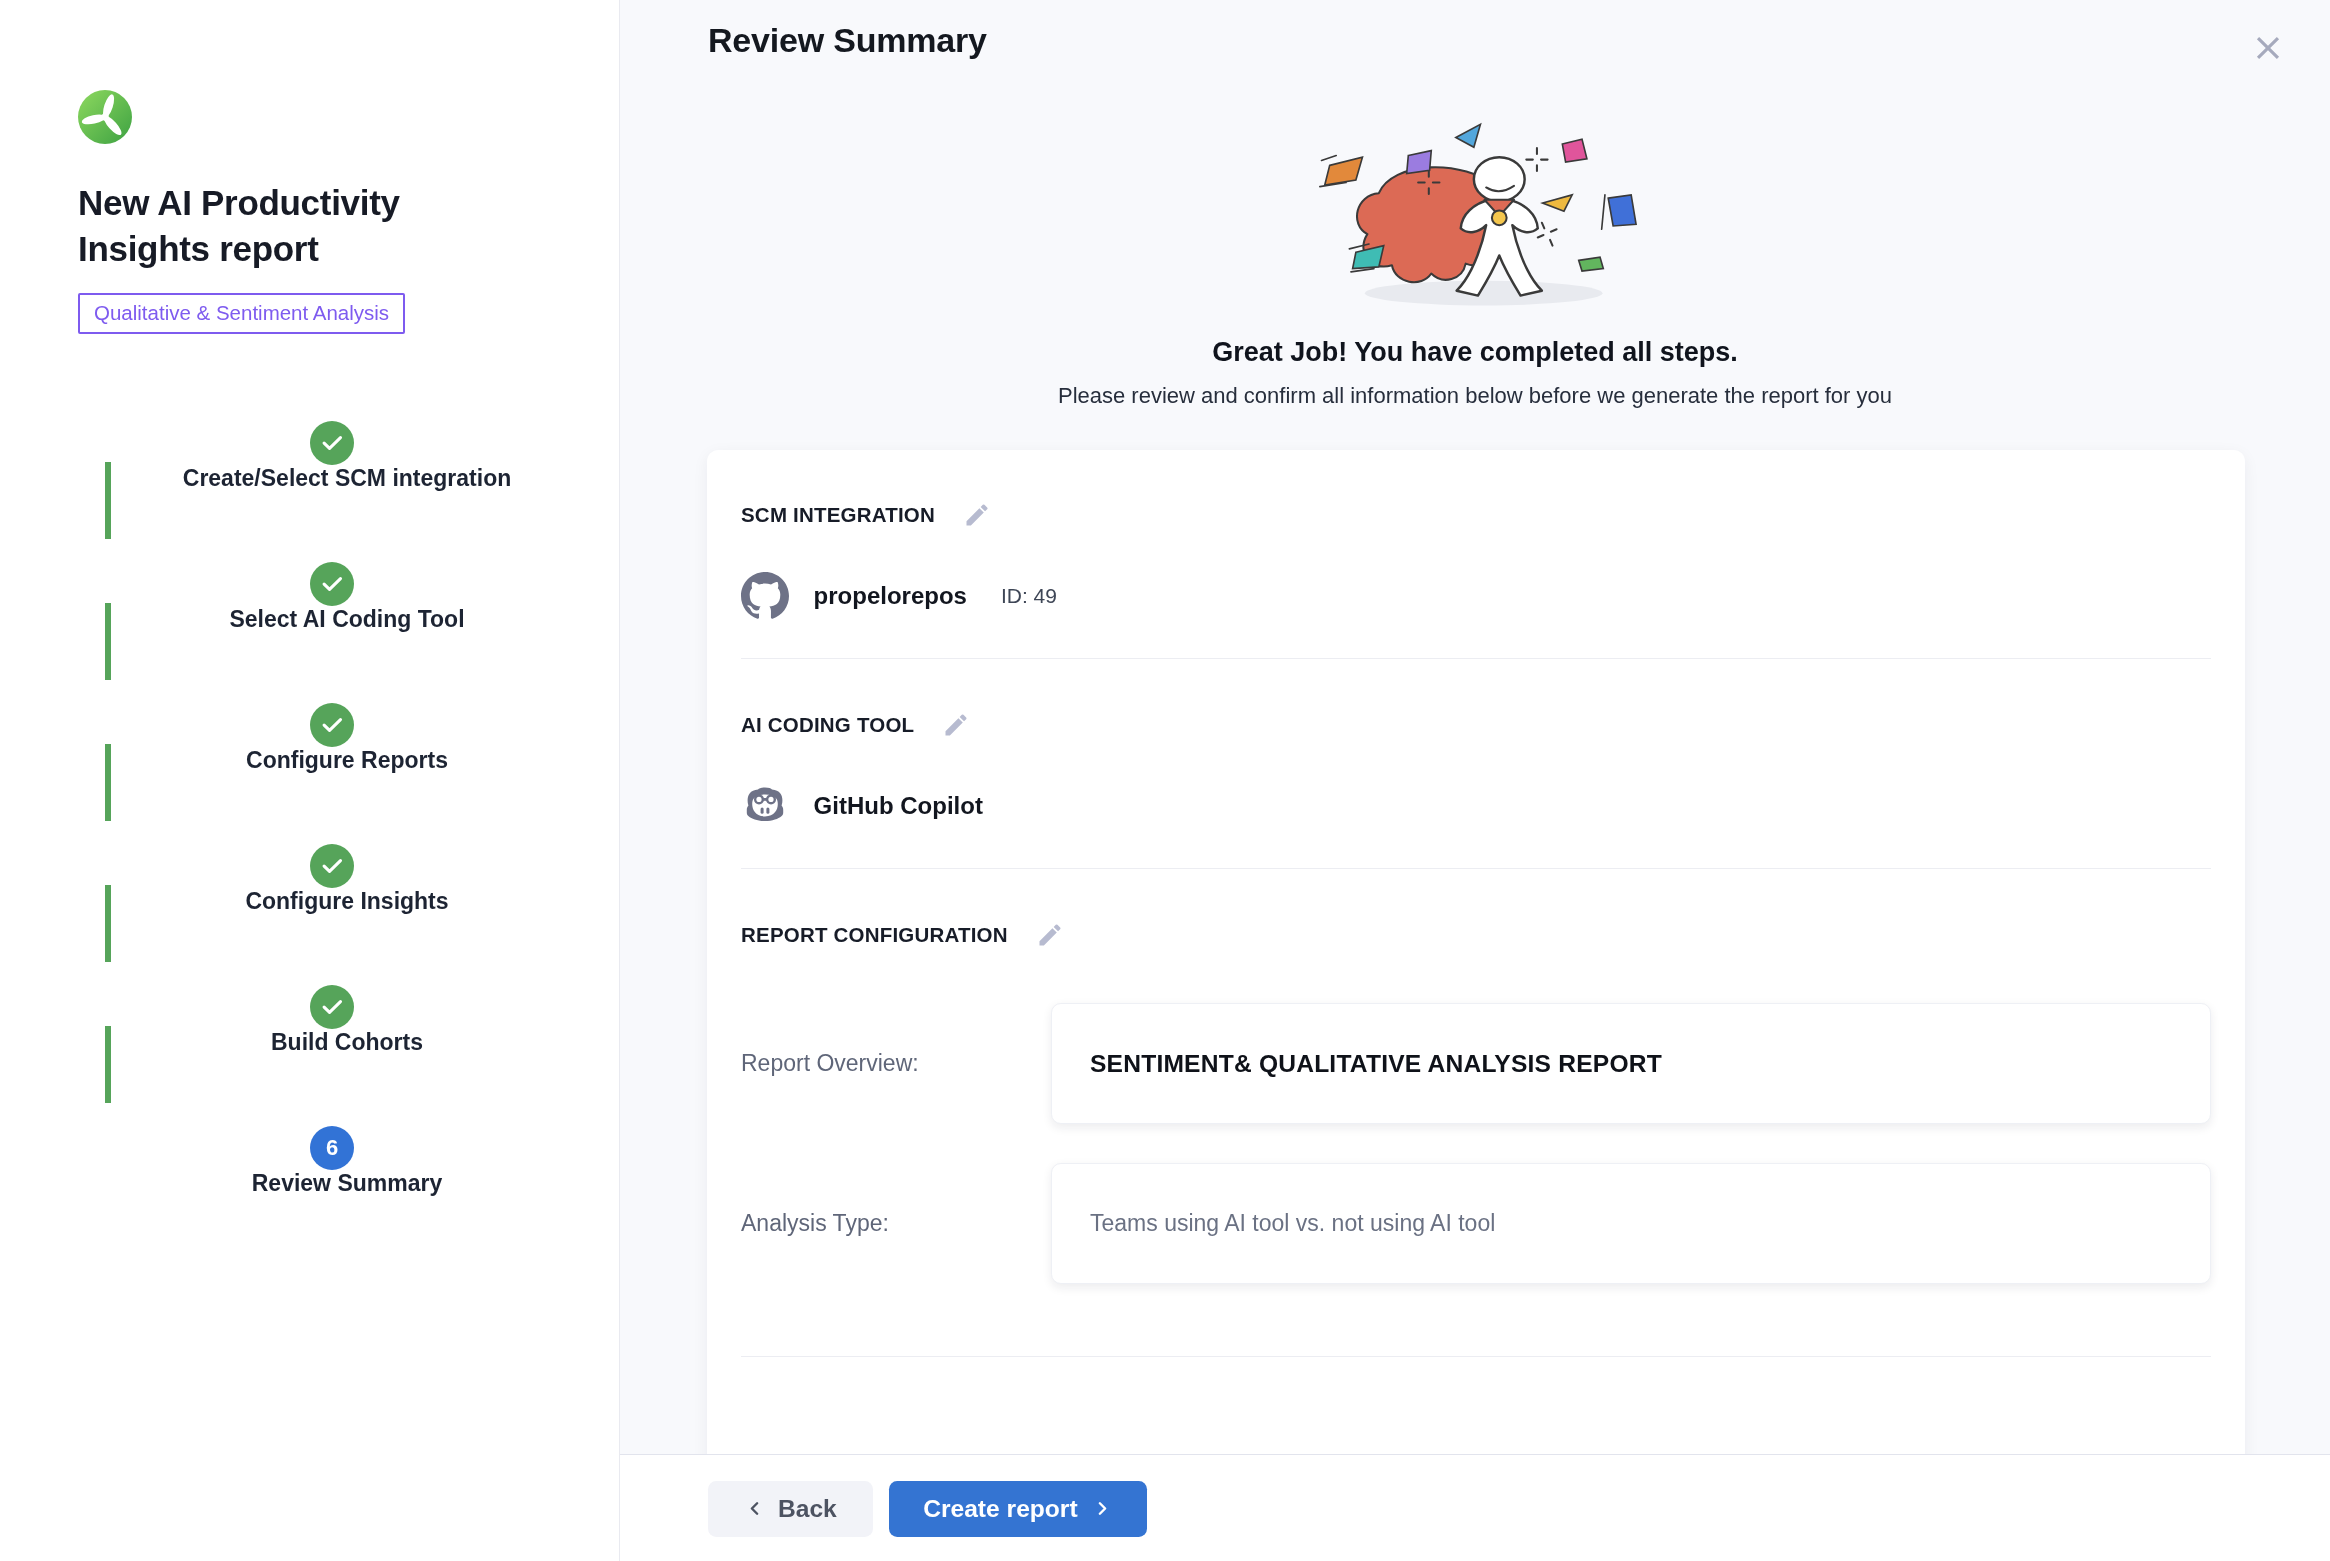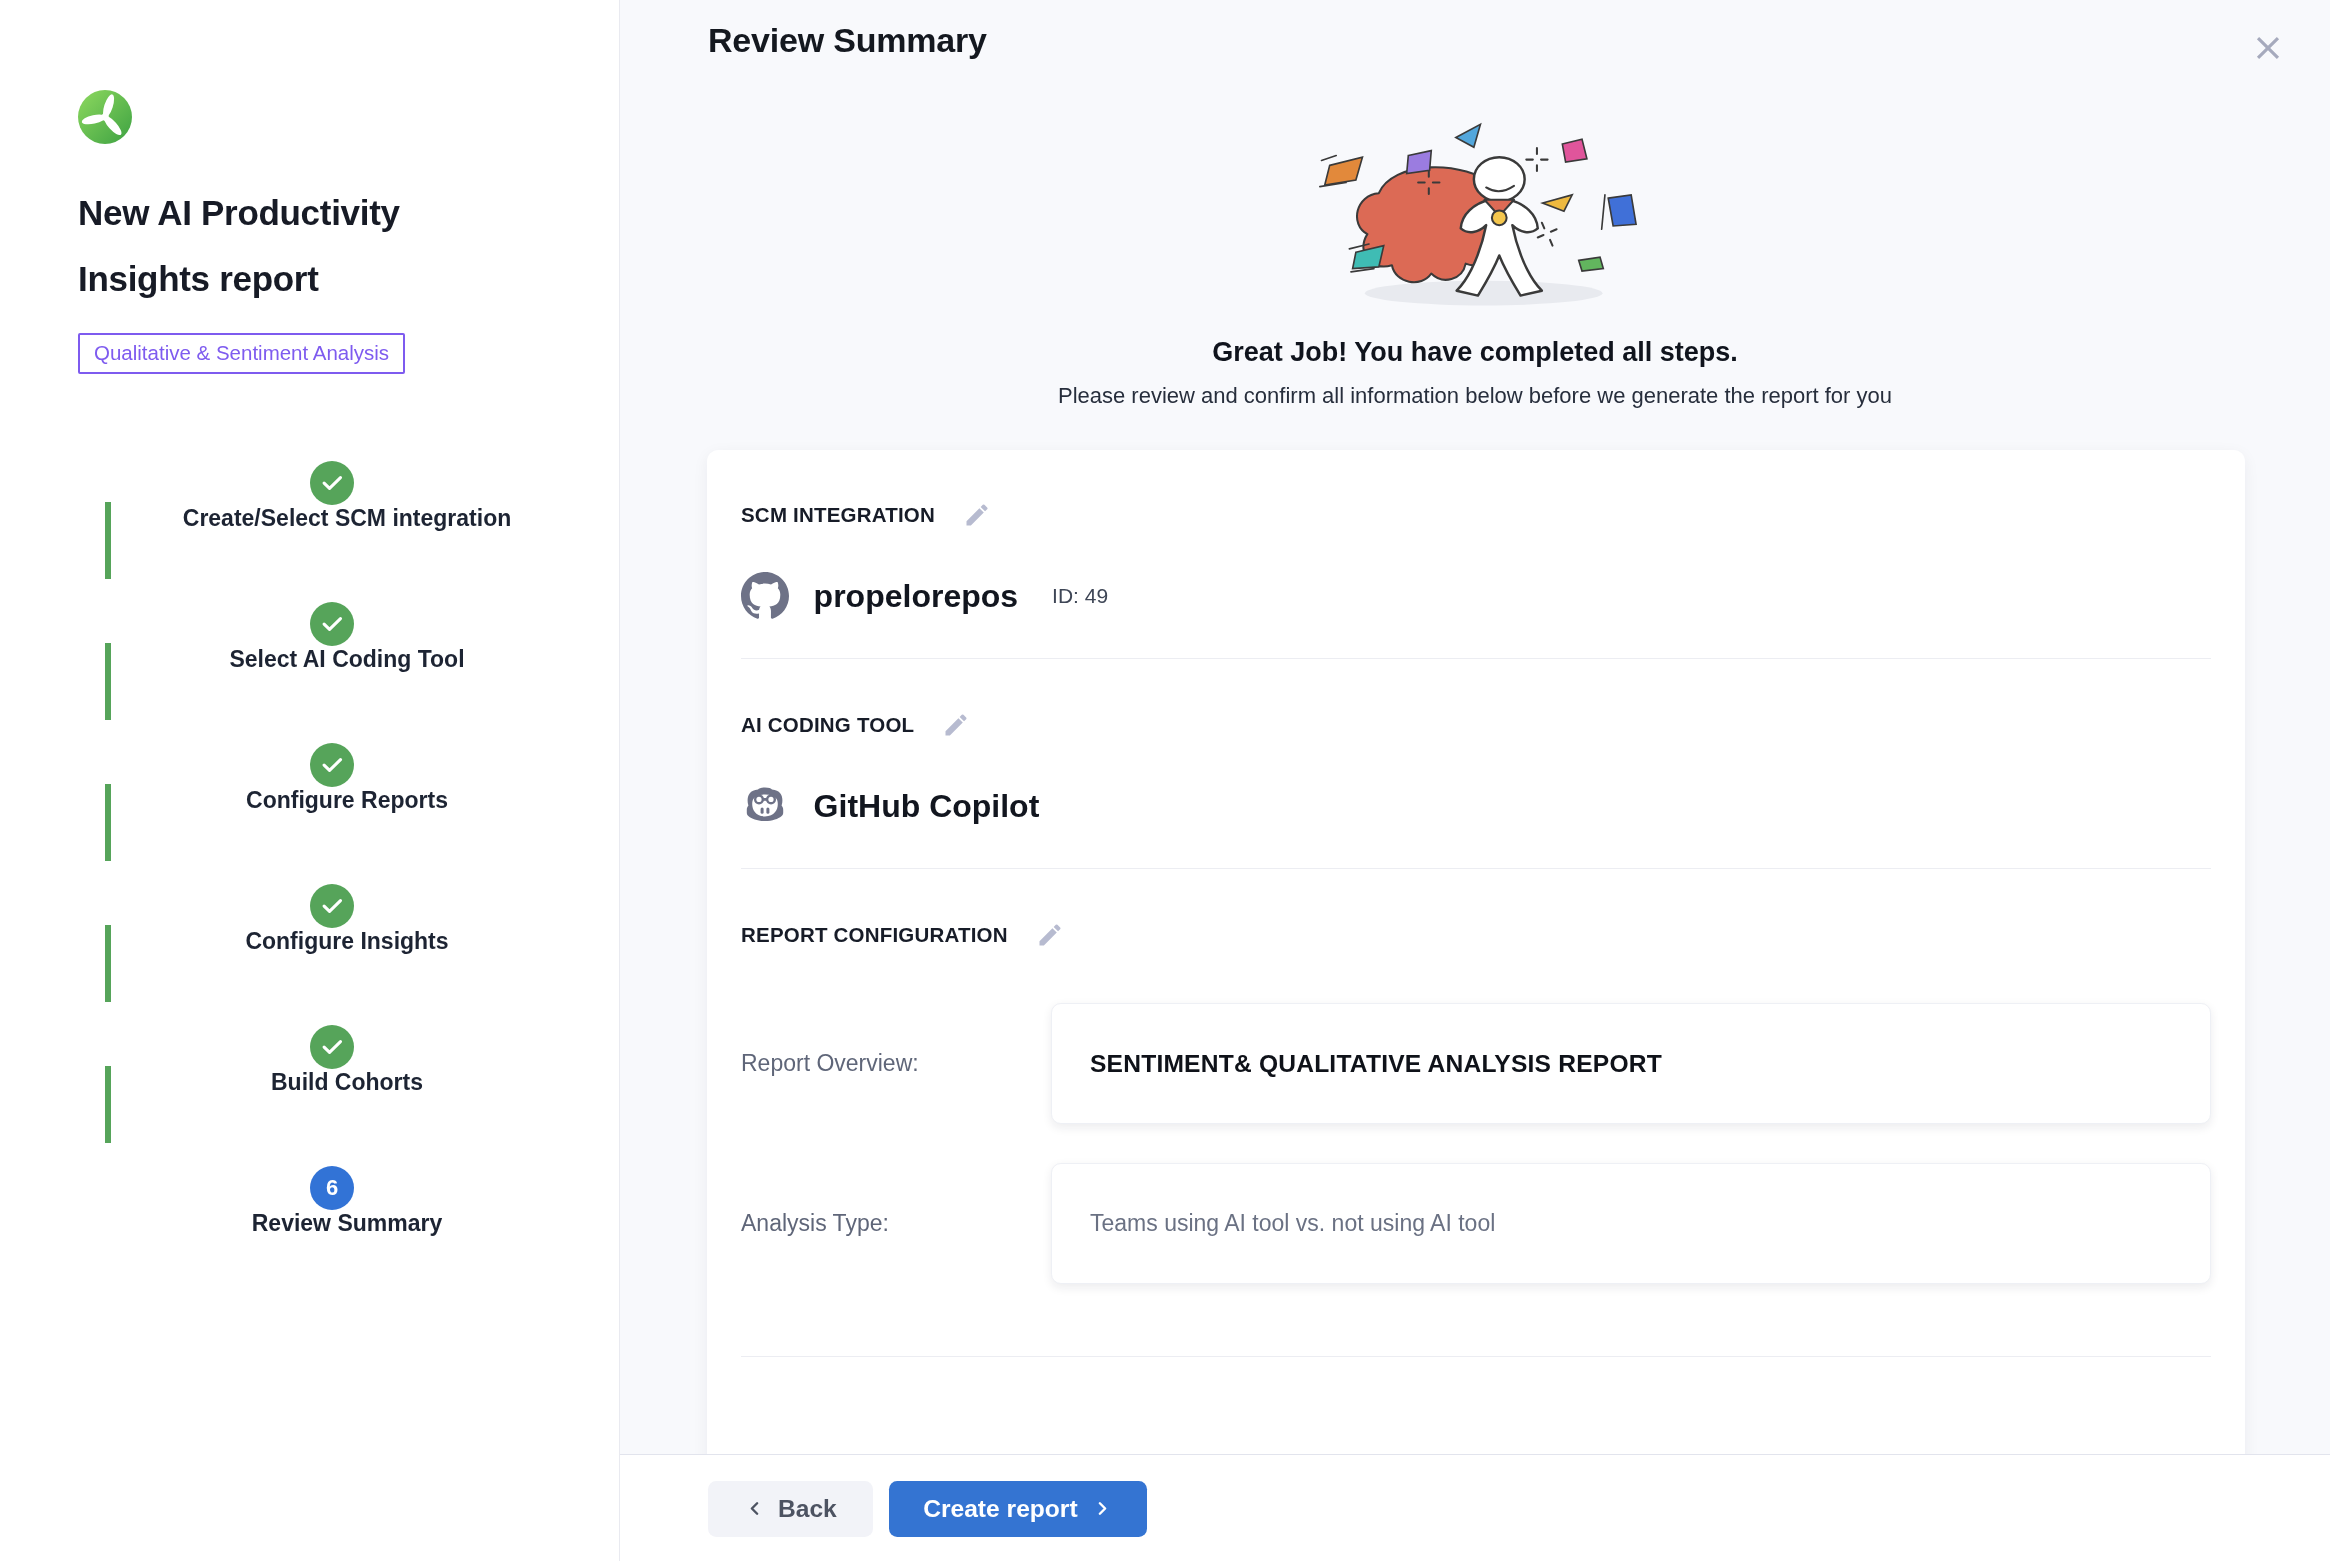--- a/index.html
+++ b/index.html
@@ -15,21 +15,21 @@
   
   .sidebar {
     width:620px; flex-shrink:0;
     background:#ffffff;
     border-right:1.6px solid #e9eaf0;
     padding:90px 41px 0 78px;
   }
   .logo { width:54px; height:54px; display:block; }
   .sidebar-title {
     margin:36px 0 0;
-    font-size:35px; line-height:66px;
+    font-size:35px; line-height:46px;
     font-weight:700; color:#171b26;
     letter-spacing:-0.3px;
     max-width:410px;
   }
   .badge {
     display:inline-block;
     margin-top:21px;
     padding:5.7px 14px 7.4px;
     border:2px solid #7e5bef;
     border-radius:2px;
@@ -84,21 +84,21 @@
     box-shadow:0 4.9px 16.4px rgba(23,28,48,0.06);
     padding:51px 34px 66px;
     height:1163px;
   }
   .sec-title-row { display:flex; align-items:center; gap:28px; }
   .sec-title { margin:0; font-size:20.5px; font-weight:700; color:#171c28; letter-spacing:0.2px; }
   .edit-btn { background:none; border:none; padding:0; cursor:pointer; line-height:0; }
 
   .entity-row { display:flex; align-items:center; margin-top:43px; }
   .entity-icon { width:48px; height:48px; flex-shrink:0; }
-  .entity-name { margin-left:24.6px; font-size:32px; font-weight:700; color:#12161f; }
+  .entity-name { margin-left:24.6px; font-size:24px; font-weight:700; color:#12161f; }
   .entity-id { margin-left:34px; font-size:21px; color:#3e4656; }
 
   .divider { border:none; border-top:1.6px solid #ecedf2; margin:38px 0 0; }
   .section-2 .sec-title-row, .section-3 .sec-title-row { margin-top:52px; }
 
   .config-row { display:flex; align-items:center; margin-top:54px; }
   .config-row + .config-row { margin-top:39px; }
   .config-label { flex:0 0 310px; font-size:23px; color:#5f6679; }
   .config-box {
     flex:1; height:121px;

